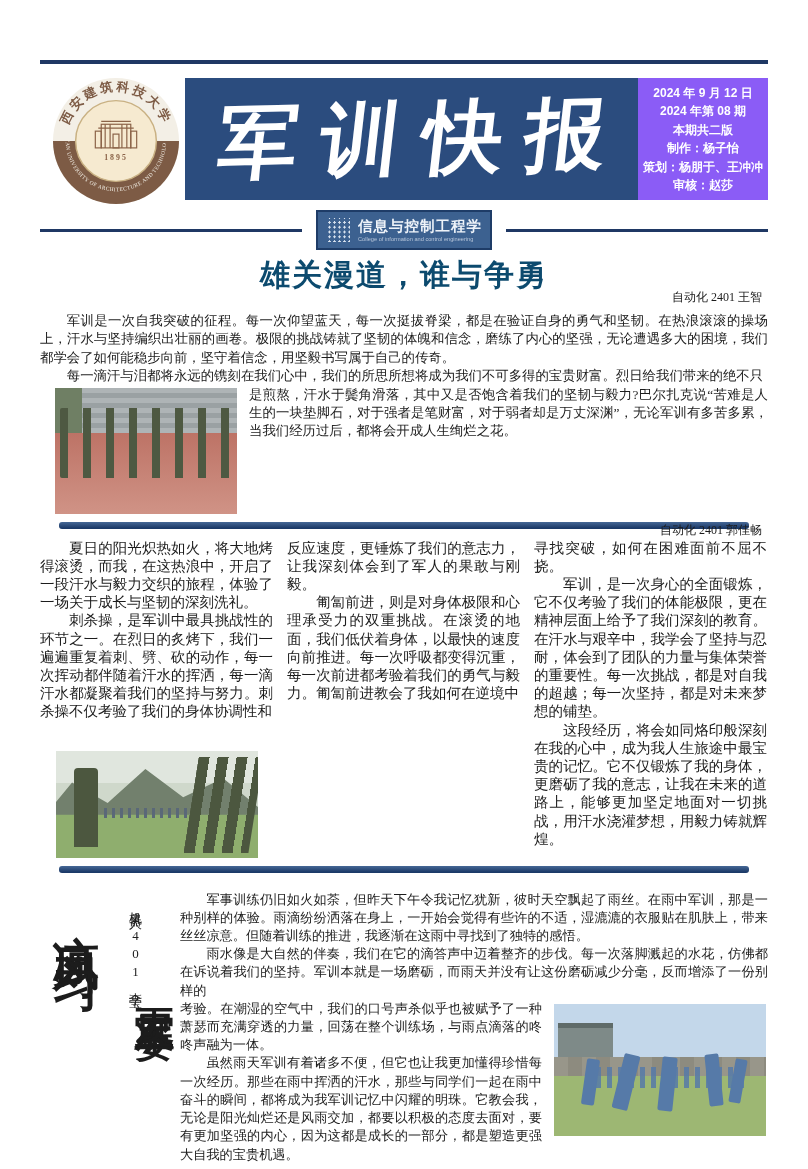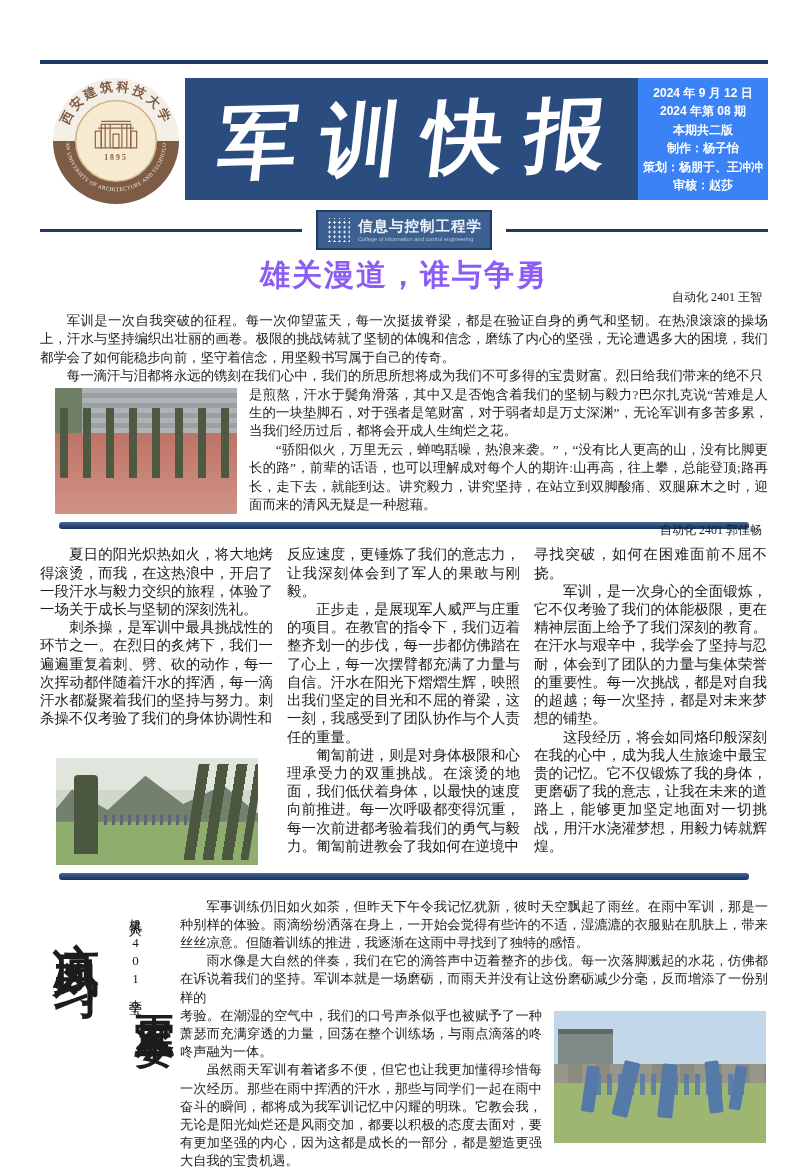--- a/index.html
+++ b/index.html
@@ -20,21 +20,21 @@
     flex: 1; height: 122px; background: #2b4c7e; margin-top: 1px;
     display: flex; align-items: center; justify-content: center; overflow: hidden;
   }
   .banner-title {
     color: #ffffff; font-weight: 900; font-size: 80px; line-height: 1;
     letter-spacing: 22px; padding-left: 22px; white-space: nowrap;
     transform: skewX(-8deg) rotate(-1.5deg);
     font-family: "Liberation Serif", "DejaVu Serif", serif;
   }
   .info-box {
-    width: 130px; flex: 0 0 130px; height: 122px; margin-top: 1px; background: #3b82f6;
+    width: 130px; flex: 0 0 130px; height: 122px; margin-top: 1px; background: #8b5cf6;
     color: #fff; font-family: "Liberation Sans", "DejaVu Sans", sans-serif;
     font-weight: bold; font-size: 12px; line-height: 18.5px; text-align: center;
     display: flex; flex-direction: column; justify-content: center; padding: 0 0;
     white-space: nowrap;
   }
   .badge-row { display: flex; align-items: center; margin-top: 9px; gap: 14px; }
   .flank-rule { flex: 1; height: 3px; background: #1f3864; }
   .badge {
     width: 176px; height: 40px; background: #3c6190; border: 2px solid #1e3c67;
     display: flex; align-items: center; gap: 8px; padding: 0 8px; flex: 0 0 176px;
@@ -50,21 +50,21 @@
     white-space: nowrap; line-height: 17px;
   }
   .badge-sub {
     color: #b7c6da; font-size: 6px; white-space: nowrap; line-height: 8px;
     font-family: "Liberation Sans", sans-serif; transform: scaleX(.94); transform-origin: left;
   }
 
   
   .article-title {
     text-align: center; font-size: 30px; font-weight: 700; letter-spacing: 2px;
-    line-height: 42px; color: #8b5cf6;
+    line-height: 42px; color: #0c4a6e;
   }
   .byline { text-align: right; font-size: 12px; padding-right: 6px; line-height: 18px; }
   p { margin: 0; }
   .indent { text-indent: 2em; }
   .divider {
     width: 690px; height: 7px; margin: 8px auto 0;
     background: linear-gradient(180deg, #466896 0%, #1c3a68 85%);
     border-radius: 3px;
   }
 
@@ -88,21 +88,21 @@
     background: linear-gradient(180deg, #bd7366, #d09386); }
   .photo1 .p1-troops {
     position: absolute; left: 3%; right: 3%; top: 16%; height: 56%;
     background: repeating-linear-gradient(90deg, #4e5942 0 8px, rgba(0,0,0,0) 8px 23px);
     border-radius: 2px;
   }
 
   
   .article2 { margin-top: 6px; }
   .article2 .byline { margin-top: -14px; }
-  .cols { display: flex; gap: 14px; margin-top: 6px; }
+  .cols { display: flex; gap: 14px; margin-top: 0; }
   .col {
     width: 233px; flex: 0 0 233px; font-size: 14.5px; line-height: 18.2px;
     text-align: justify; text-justify: inter-character;
   }
   .photo2 { width: 202px; height: 107px; margin: 30px auto 0;
     background: linear-gradient(180deg, #e0e6de 0 30%, #cfd8cb 30% 52%, #8fae6e 52% 100%); }
   .photo2 .p2-mtn {
     position: absolute; top: 5%; left: -5%; width: 110%; height: 55%; background: #72806d;
     clip-path: polygon(0 100%, 12% 45%, 28% 80%, 45% 22%, 62% 70%, 80% 38%, 100% 100%);
   }
@@ -215,21 +215,20 @@
       <div class="a1-body">
         <p class="indent">军训是一次自我突破的征程。每一次仰望蓝天，每一次挺拔脊梁，都是在验证自身的勇气和坚韧。在热浪滚滚的操场上，汗水与坚持编织出壮丽的画卷。极限的挑战铸就了坚韧的体魄和信念，磨练了内心的坚强，无论遭遇多大的困境，我们都学会了如何能稳步向前，坚守着信念，用坚毅书写属于自己的传奇。</p>
         <p class="indent">每一滴汗与泪都将永远的镌刻在我们心中，我们的所思所想将成为我们不可多得的宝贵财富。烈日给我们带来的绝不只</p>
         <div class="a1-wrap">
           <div class="photo photo1">
             <div class="p1-wall"></div>
             <div class="p1-track"></div>
             <div class="p1-troops"></div>
           </div>
           <p>是煎熬，汗水于鬓角滑落，其中又是否饱含着我们的坚韧与毅力?巴尔扎克说“苦难是人生的一块垫脚石，对于强者是笔财富，对于弱者却是万丈深渊”，无论军训有多苦多累，当我们经历过后，都将会开成人生绚烂之花。</p>
-          <p class="indent">“骄阳似火，万里无云，蝉鸣聒噪，热浪来袭。”，“没有比人更高的山，没有比脚更长的路”，前辈的话语，也可以理解成对每个人的期许:山再高，往上攀，总能登顶;路再长，走下去，就能到达。讲究毅力，讲究坚持，在站立到双脚酸痛、双腿麻木之时，迎面而来的清风无疑是一种慰藉。</p>
         </div>
       </div>
     </section>
 
     <div class="divider"></div>
 
     <section class="article2">
       <div class="byline">自动化 2401 郭佳畅</div>
       <div class="cols">
         <div class="col">
@@ -237,21 +236,20 @@
           <p class="indent">刺杀操，是军训中最具挑战性的环节之一。在烈日的炙烤下，我们一遍遍重复着刺、劈、砍的动作，每一次挥动都伴随着汗水的挥洒，每一滴汗水都凝聚着我们的坚持与努力。刺杀操不仅考验了我们的身体协调性和</p>
           <div class="photo photo2">
             <div class="p2-mtn"></div>
             <div class="p2-row"></div>
             <div class="p2-fig-left"></div>
             <div class="p2-figs-right"></div>
           </div>
         </div>
         <div class="col">
           <p>反应速度，更锤炼了我们的意志力，让我深刻体会到了军人的果敢与刚毅。</p>
-          <p class="indent">正步走，是展现军人威严与庄重的项目。在教官的指令下，我们迈着整齐划一的步伐，每一步都仿佛踏在了心上，每一次摆臂都充满了力量与自信。汗水在阳光下熠熠生辉，映照出我们坚定的目光和不屈的脊梁，这一刻，我感受到了团队协作与个人责任的重量。</p>
           <p class="indent">匍匐前进，则是对身体极限和心理承受力的双重挑战。在滚烫的地面，我们低伏着身体，以最快的速度向前推进。每一次呼吸都变得沉重，每一次前进都考验着我们的勇气与毅力。匍匐前进教会了我如何在逆境中</p>
         </div>
         <div class="col">
           <p>寻找突破，如何在困难面前不屈不挠。</p>
           <p class="indent">军训，是一次身心的全面锻炼，它不仅考验了我们的体能极限，更在精神层面上给予了我们深刻的教育。在汗水与艰辛中，我学会了坚持与忍耐，体会到了团队的力量与集体荣誉的重要性。每一次挑战，都是对自我的超越；每一次坚持，都是对未来梦想的铺垫。</p>
           <p class="indent">这段经历，将会如同烙印般深刻在我的心中，成为我人生旅途中最宝贵的记忆。它不仅锻炼了我的身体，更磨砺了我的意志，让我在未来的道路上，能够更加坚定地面对一切挑战，用汗水浇灌梦想，用毅力铸就辉煌。</p>
         </div>
       </div>
     </section>
 

